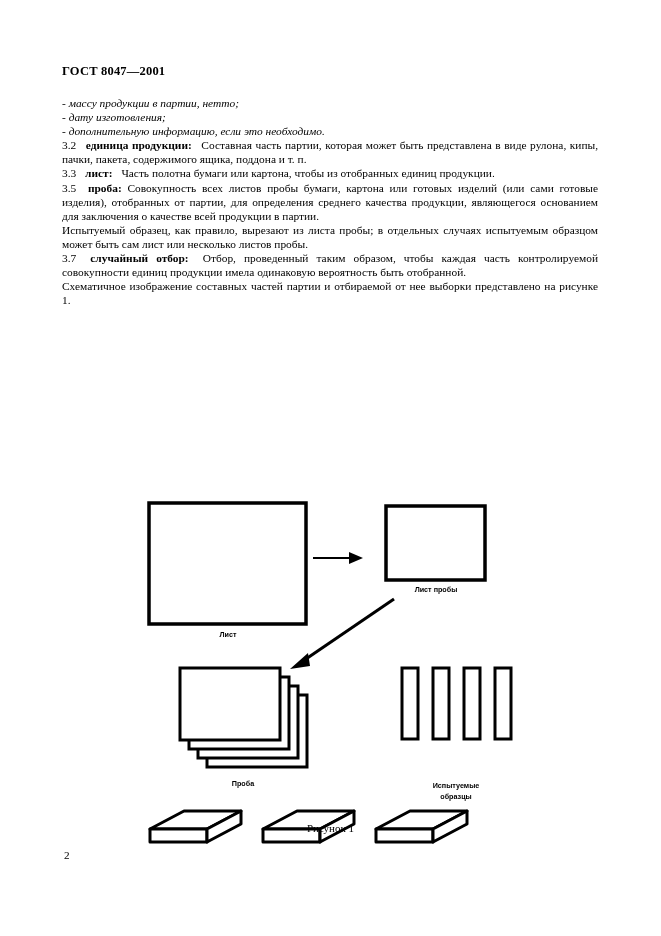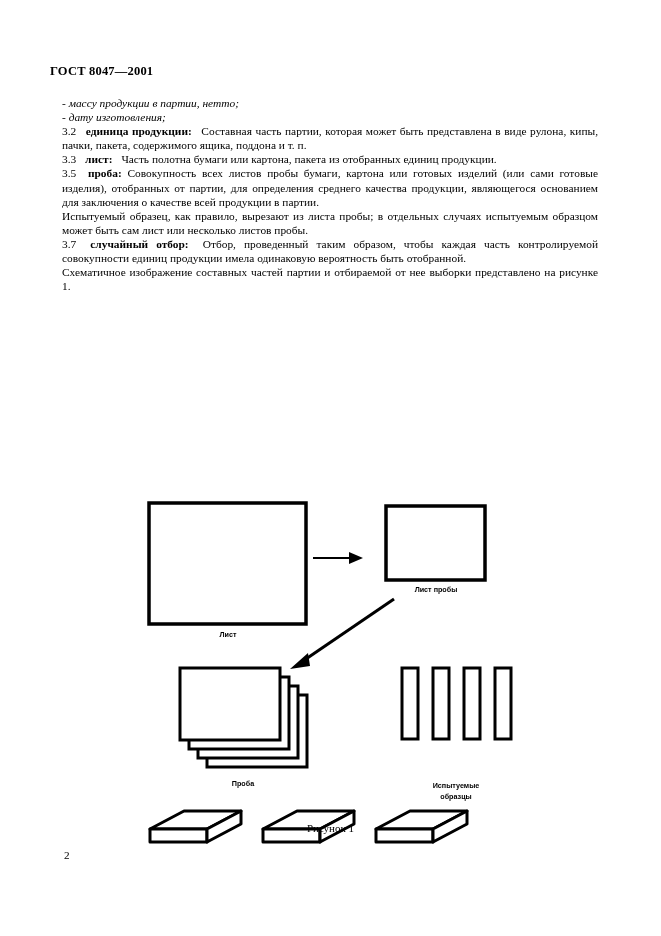--- a/index.html
+++ b/index.html
@@ -17,21 +17,21 @@
   }
   .page {
     position: absolute;
     left: 0; top: 0;
     width: 661px;
     height: 936px;
   }
   
   .doc-header {
     position: absolute;
-    left: 50px;
+    left: 62px;
     top: 64px;
     font-family: "Liberation Serif", "DejaVu Serif", serif;
     font-weight: bold;
     font-size: 12.5px;
     letter-spacing: 0.2px;
   }
   
   .body-text {
     position: absolute;
     left: 62px;
@@ -90,31 +90,32 @@
 <body>
 
 <div class="page">
 
   <div class="doc-header">ГОСТ 8047—2001</div>
 
   <div class="body-text">
 
     <p class="p-dash">- массу продукции в партии, нетто;</p>
     <p class="p-dash">- дату изготовления;</p>
+    <p class="p-dash">- дополнительную информацию, если это необходимо.</p>
 
     <p class="p-indent">
       <span>3.2</span>
       <span class="gap-sm"></span><span class="term">единица продукции:</span>
       <span class="gap-sm"></span><span>Составная часть партии, которая может быть представлена в виде рулона, кипы, пачки, пакета, содержимого ящика, поддона и т. п.</span>
     </p>
 
     <p class="p-indent">
       <span>3.3</span>
       <span class="gap-sm"></span><span class="term">лист:</span>
-      <span class="gap-sm"></span><span>Часть полотна бумаги или картона, пакета из отобранных единиц продукции.</span>
+      <span class="gap-sm"></span><span>Часть полотна бумаги или картона, чтобы из отобранных единиц продукции.</span>
     </p>
 
 
     <p class="p-indent">
       <span>3.5</span>
       <span class="gap-sm"></span><span class="term">проба:</span>
       <span>Совокупность всех листов пробы бумаги, картона или готовых изделий (или сами готовые изделия), отобранных от партии, для определения среднего качества продукции, являющегося основанием для заключения о качестве всей продукции в партии.</span>
     </p>
 
 

